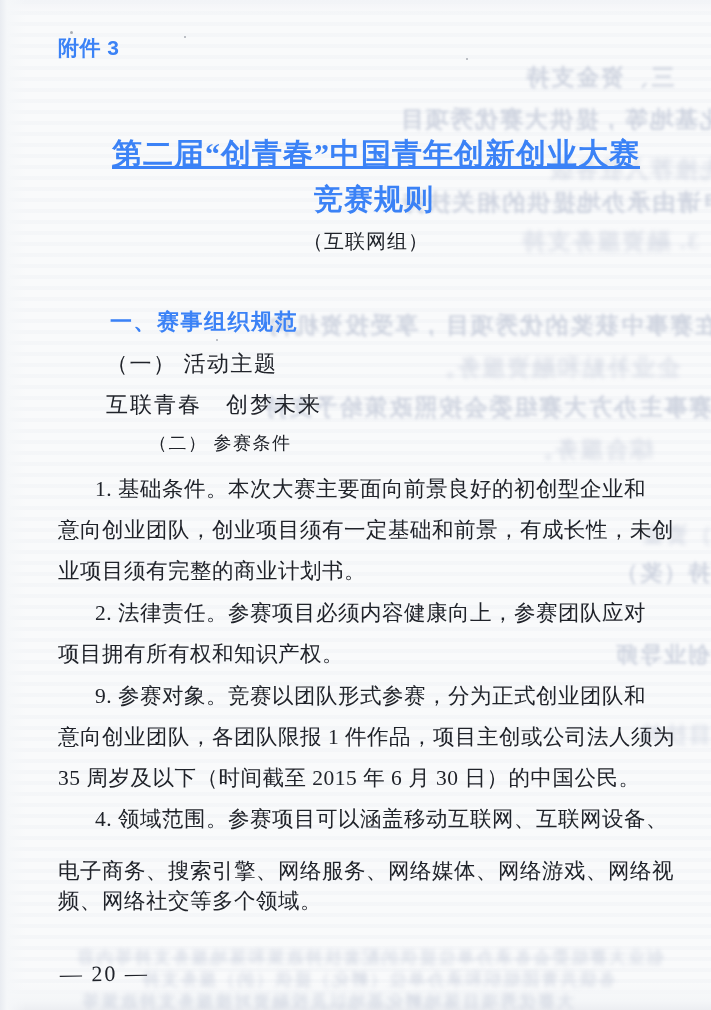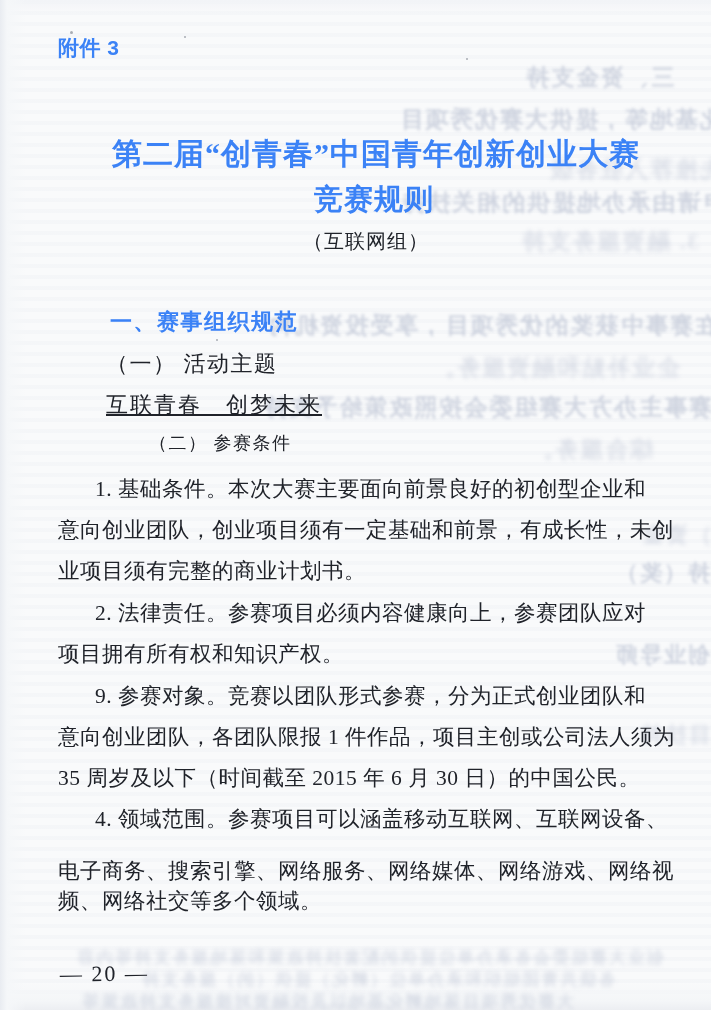--- a/index.html
+++ b/index.html
@@ -66,31 +66,31 @@
 <div class="ghost faint" style="left:80px;  top:990px; font-size:17px;">大赛优秀项目落地孵化基地以及投融资对接服务支持政策等</div>
 
 <div class="speck" style="left:70px;  top:31px;  width:3px; height:3px;"></div>
 <div class="speck" style="left:184px; top:36px;  width:2px; height:2px;"></div>
 <div class="speck" style="left:216px; top:339px; width:2px; height:2px;"></div>
 <div class="speck" style="left:200px; top:372px; width:2px; height:2px;"></div>
 <div class="speck" style="left:466px; top:58px;  width:2px; height:2px;"></div>
 
 <div class="line hei b" style="left:58px; top:34px; font-size:21px;">附件 3</div>
 
-<div class="line serif b title" style="left:112px; top:134px;">第二届“创青春”中国青年创新创业大赛</div>
+<div class="line serif b title" style="left:112px; top:134px;text-decoration:underline;">第二届“创青春”中国青年创新创业大赛</div>
 
 <div class="line serif b" style="left:314px; top:180px; font-size:29px; letter-spacing:1px;">竞赛规则</div>
 
 <div class="line serif" style="left:303px; top:228px; font-size:20px; letter-spacing:1px;">（互联网组）</div>
 
 <div class="line hei b" style="left:110px; top:307px; font-size:22px; letter-spacing:1.5px;">一、赛事组织规范</div>
 
 <div class="line serif" style="left:106px; top:349px; font-size:22px; letter-spacing:1.5px;">（一） 活动主题</div>
 
-<div class="line serif" style="left:106px; top:390px; font-size:22px; letter-spacing:2px;text-decoration:underline;">互联青春　创梦未来</div>
+<div class="line serif" style="left:106px; top:390px; font-size:22px; letter-spacing:2px;">互联青春　创梦未来</div>
 
 <div class="line serif" style="left:106px; top:431px; font-size:18px; letter-spacing:1.5px;margin-left:43px;">（二） 参赛条件</div>
 
 <div class="line serif body-t" style="left:95px; top:474px;">1. 基础条件。本次大赛主要面向前景良好的初创型企业和</div>
 <div class="line serif body-t" style="left:58px; top:515px;">意向创业团队，创业项目须有一定基础和前景，有成长性，未创</div>
 <div class="line serif body-t" style="left:58px; top:556px;">业项目须有完整的商业计划书。</div>
 
 <div class="line serif body-t" style="left:95px; top:598px;">2. 法律责任。参赛项目必须内容健康向上，参赛团队应对</div>
 <div class="line serif body-t" style="left:58px; top:639px;">项目拥有所有权和知识产权。</div>
 

